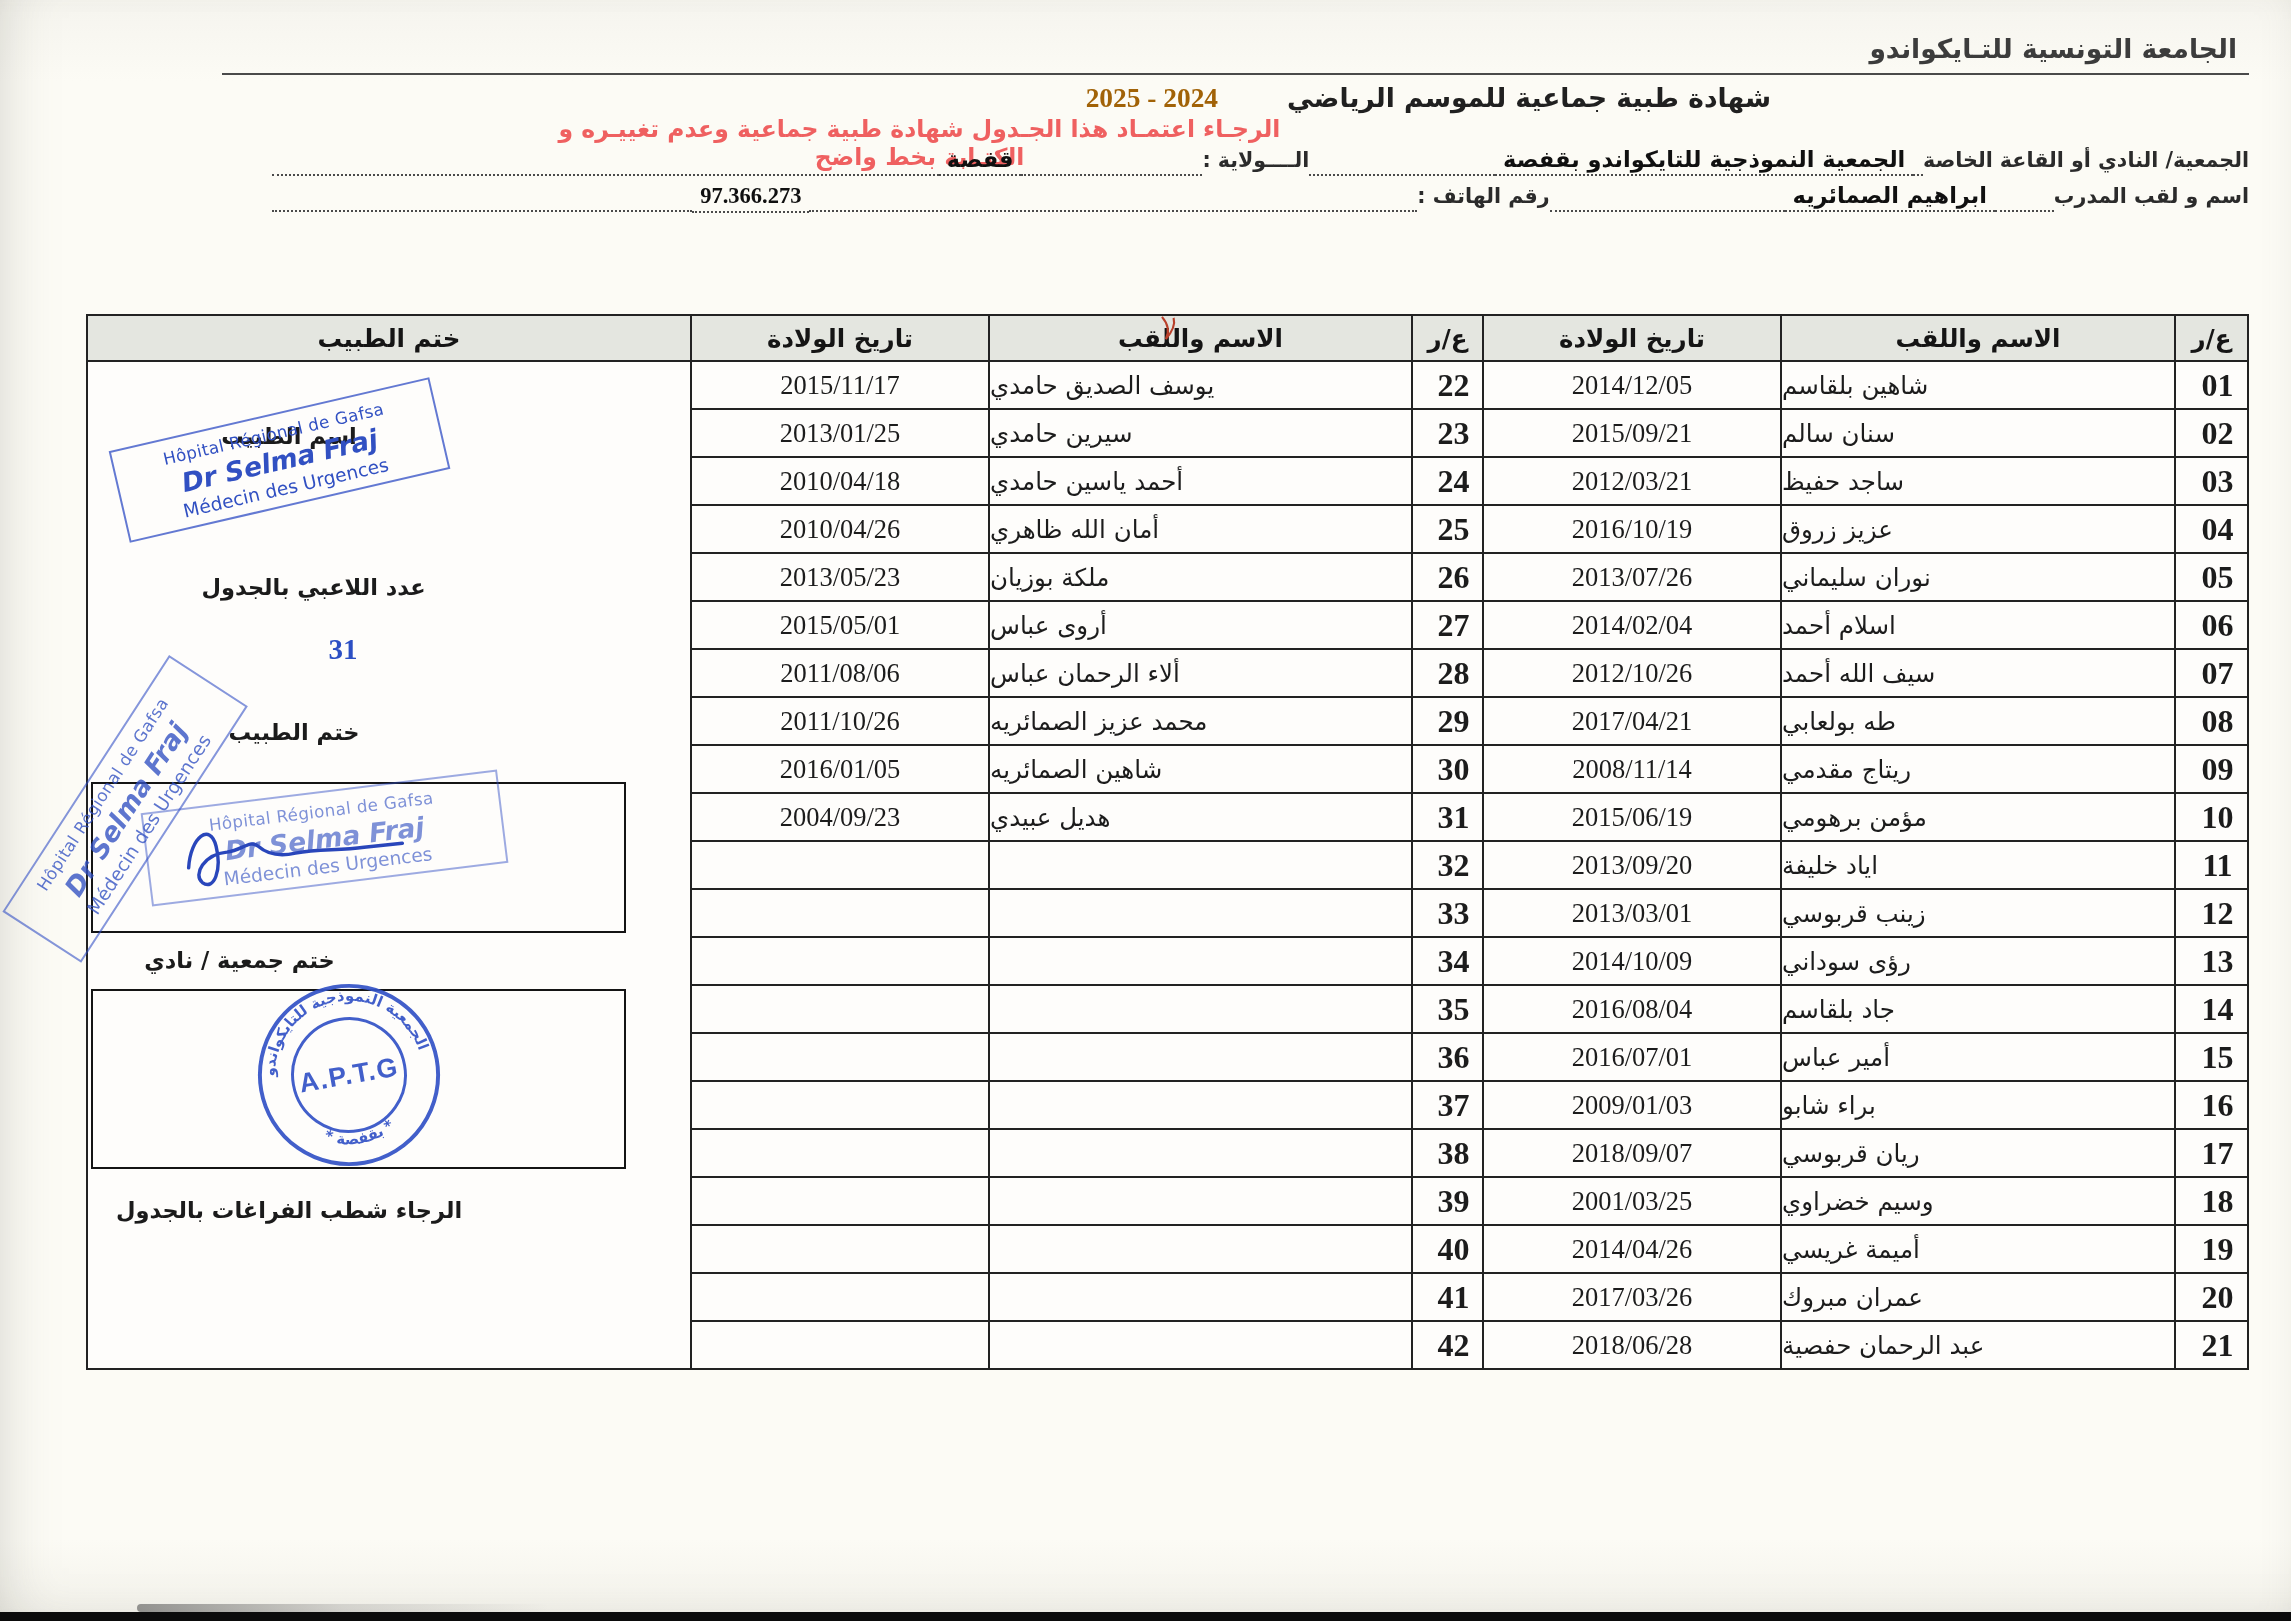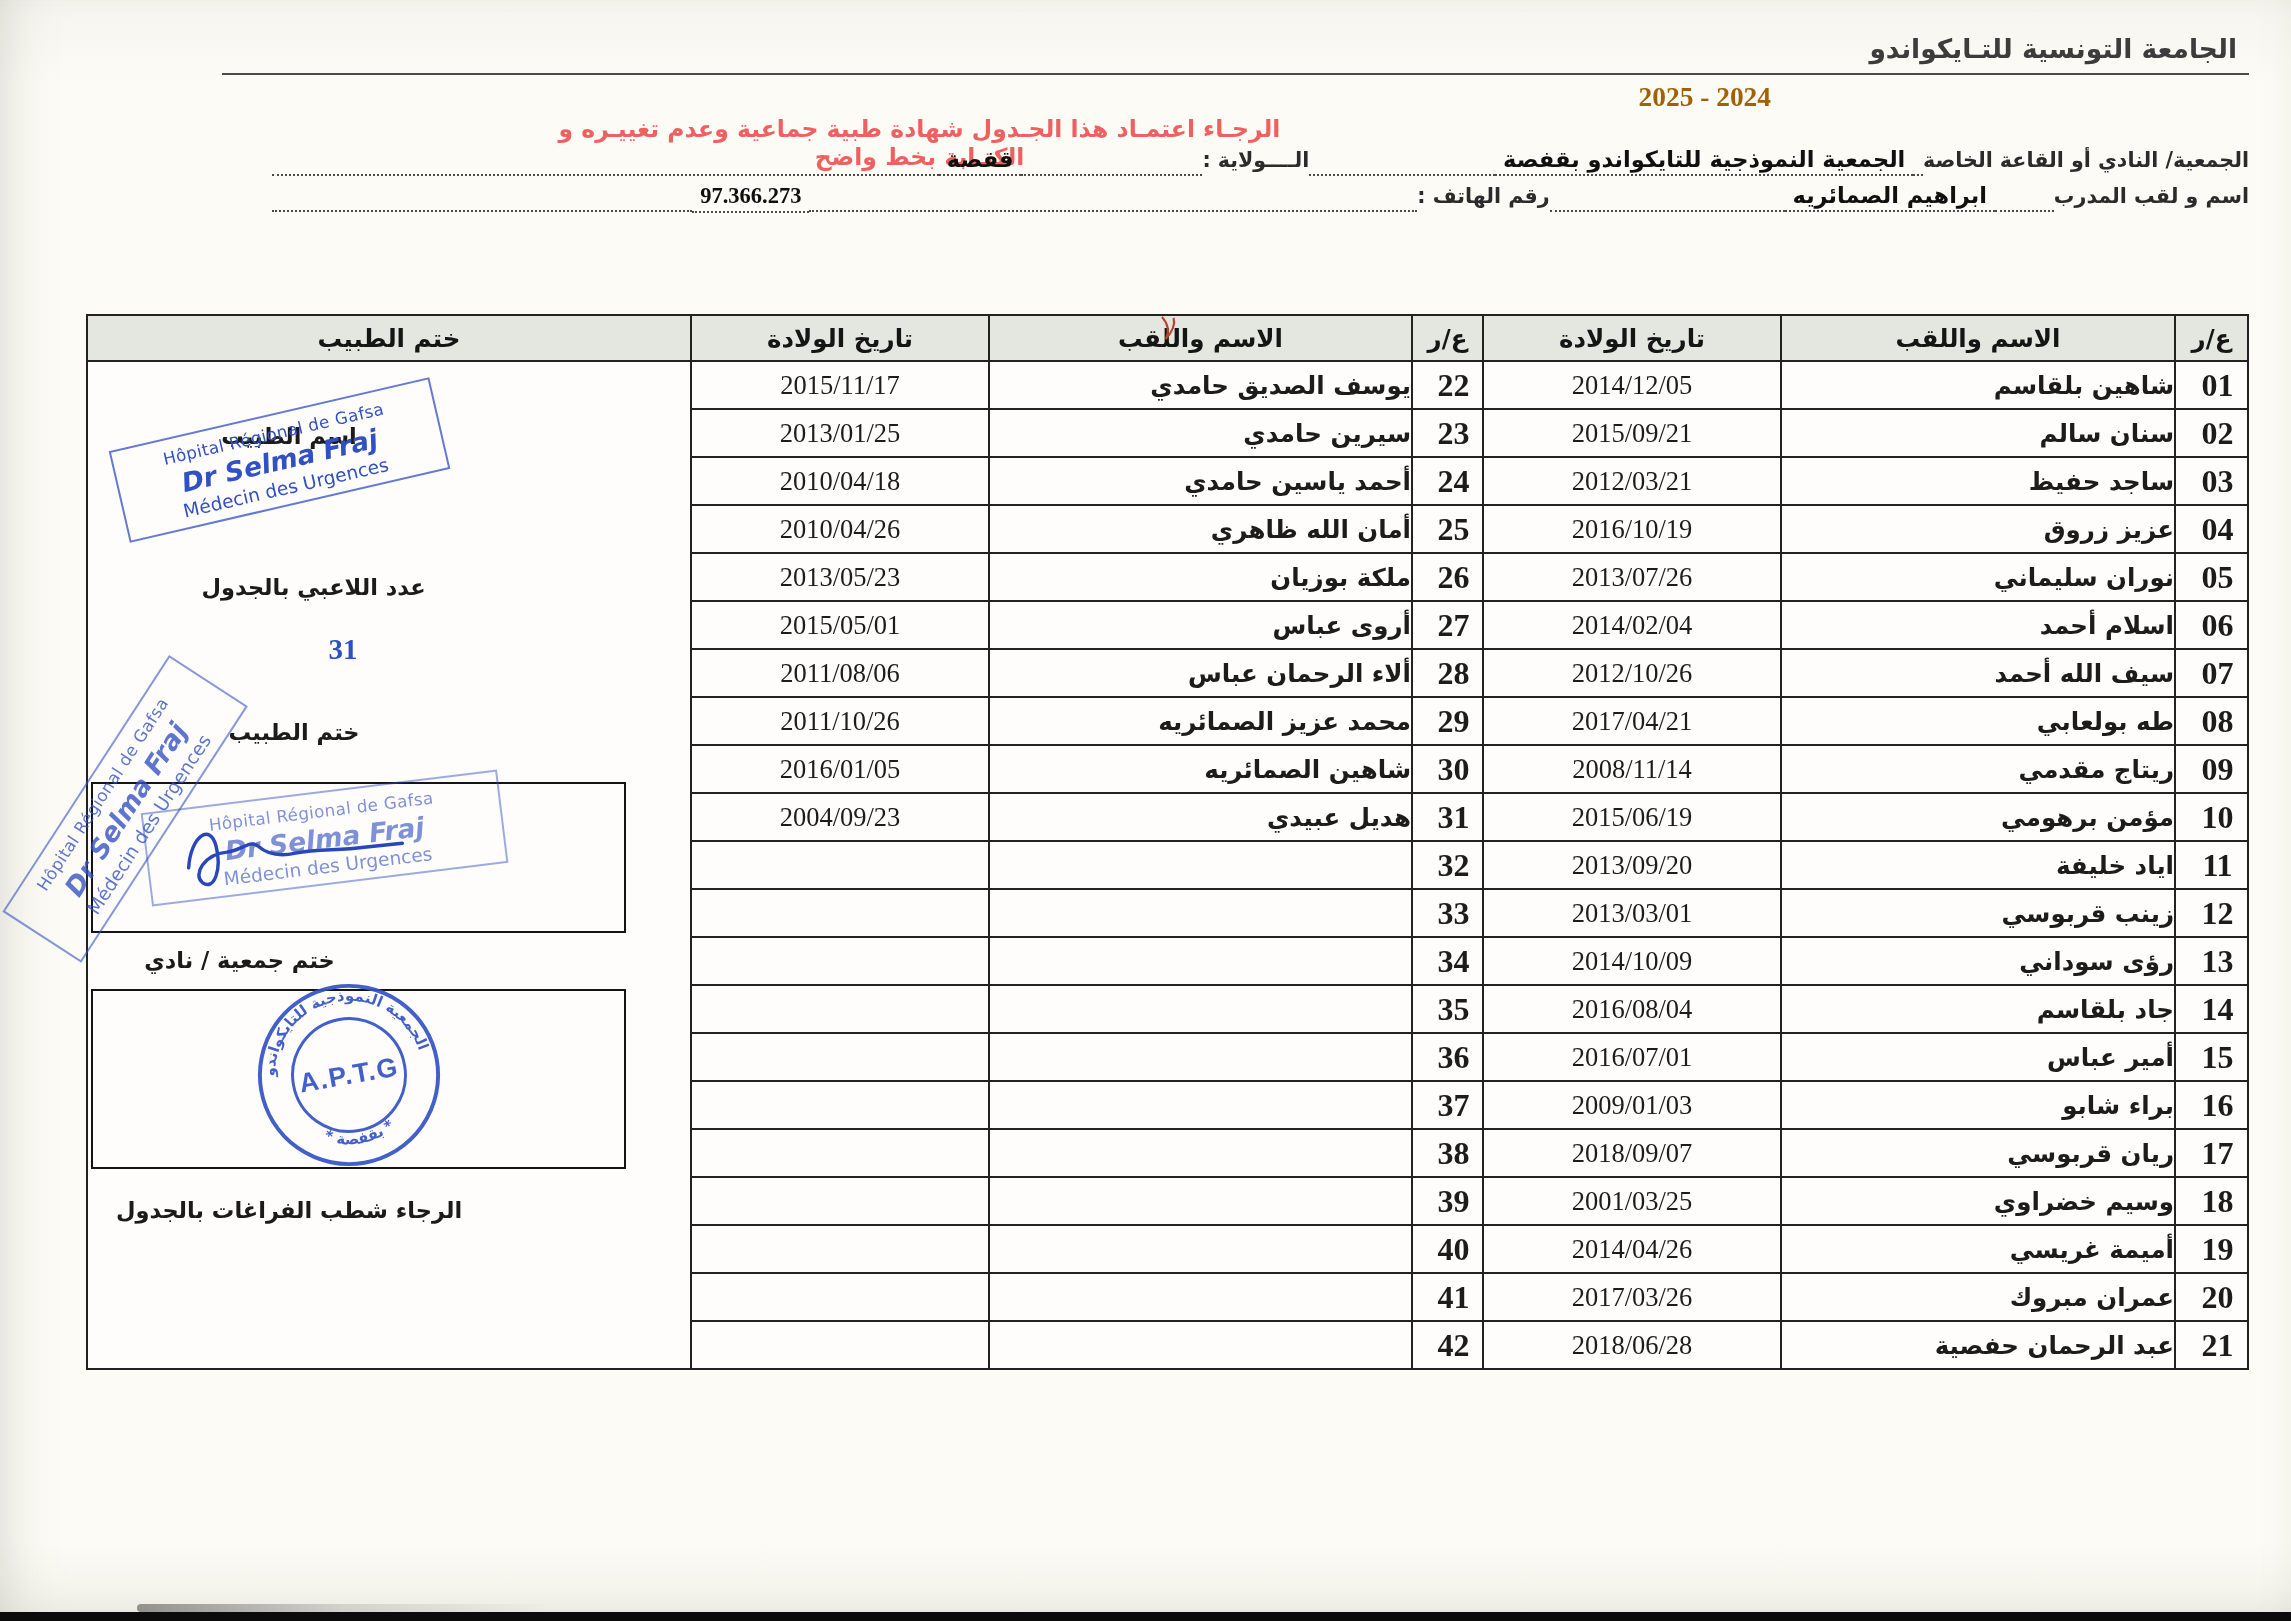--- a/index.html
+++ b/index.html
@@ -70,21 +70,21 @@
   .doc-table th, .doc-table td{ border:2px solid #222; }
   .doc-table thead th{
     height:46px; background:#e4e6e0;
     font-size:24.5px; font-weight:bold; color:#151515; text-align:center;
   }
   .doc-table tbody tr{ height:48px; }
   td.c-num{
     font-family:"Liberation Serif", serif; font-weight:bold;
     font-size:32px; text-align:center;padding-left:12px;
   }
-  td.c-name{ font-size:24.5px; text-align:right;font-weight:bold; }
+  td.c-name{ font-size:24.5px; text-align:left; }
   td.c-dob{
     font-family:"Liberation Serif", serif; font-size:26.5px;
     text-align:center; direction:ltr;
   }
   td.c-stamp{ vertical-align:top; padding:0; position:relative; }
 
   
   .stamp-area{ position:relative; width:100%; height:100%; min-height:998px; direction:rtl; }
   .lbl{
     position:absolute; font-weight:bold; font-size:22.5px; color:#1b1b1b;
@@ -137,20 +137,21 @@
 </style>
 </head>
 <body>
 
 <div class="page">
 
   <div class="federation">الجامعة التونسية للتـايكواندو</div>
   <div class="top-rule"></div>
 
   <div class="title-row">
+    <span class="doc-title">شهادة طبية جماعية للموسم الرياضي</span>
     <span class="season" dir="ltr">2025 - 2024</span>
   </div>
 
   <div class="notice">الرجـاء اعتمـاد هذا الجـدول  شهادة طبية جماعية وعدم تغييـره و الكتـابة بخط واضح</div>
 
   <div class="form-line line1">
     <span class="f-label">الجمعية/ النادي أو القاعة الخاصة</span>
     <span class="dotfill w10"></span>
     <span class="f-value">الجمعية النموذجية للتايكواندو بقفصة</span>
     <span class="dotfill w190"></span>

